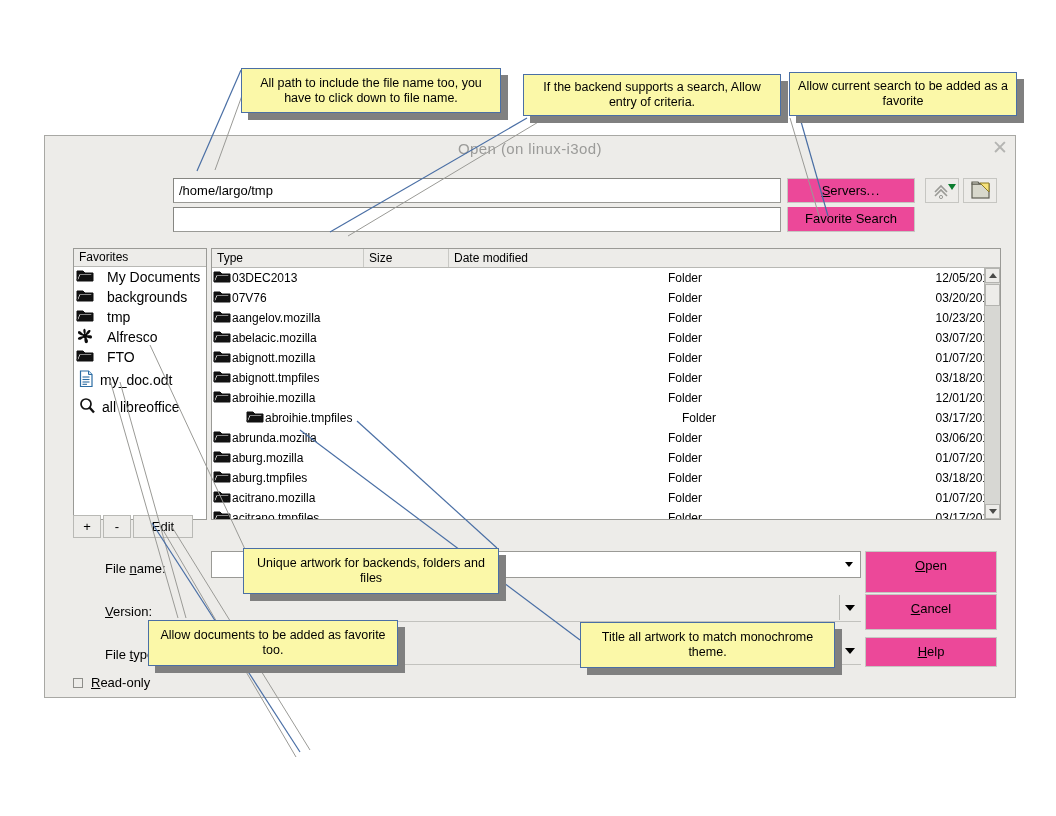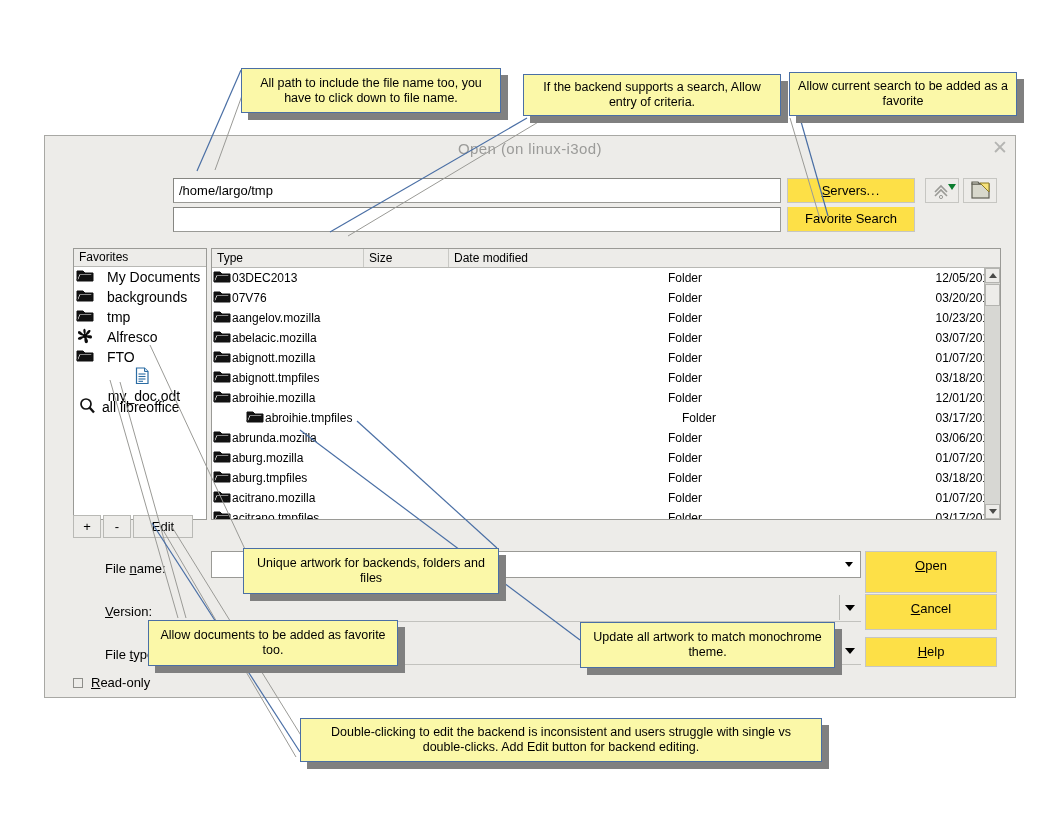--- a/index.html
+++ b/index.html
@@ -66,21 +66,21 @@
     border: 1px solid #b5b5b1;
     box-sizing: border-box;
     font-size: 13px; color: #000;
     text-align: center;
     line-height: 22px;
     white-space: nowrap;
     cursor: pointer;
   }
   .btn.flat {
     border: 1px solid #c6c6c2;
-    background: #fde047;
+    background: #ec4899;
   }
   .btn u { text-decoration: underline; }
 
   .iconbtn {
     position: absolute;
     background: #edece9;
     border: 1px solid #c6c6c2;
     box-sizing: border-box;
     cursor: pointer;
   }
@@ -105,21 +105,21 @@
   .fav-list { position: relative; }
   .fav-item {
     display: flex; align-items: center;
     height: 20px;
     font-size: 14px; color: #000;
     padding-left: 2px;
     white-space: nowrap;
     cursor: pointer;
   }
   .fav-item .fi-label { margin-left: 13px; }
-  .fav-item.doc { height: 26px; flex-direction: column; }
+  .fav-item.doc { height: 26px; }
   .fav-item.search-row { height: 28px; }
   .fav-item.doc .fi-label,
   .fav-item.search-row .fi-label { margin-left: 6px; }
 
   .fav-buttons {
     position: absolute;
     left: 28px; top: 379px;
     width: 134px; height: 23px;
   }
   .favbtn {
@@ -671,17 +671,16 @@
   <div class="callout" style="left:241px; top:68px; width:260px; height:45px;">All path to include the file name too, you have to click down to file name.</div>
 
   <div class="callout" style="left:523px; top:74px; width:258px; height:42px;">If the backend supports a search, Allow entry of criteria.</div>
 
   <div class="callout" style="left:789px; top:72px; width:228px; height:44px;">Allow current search to be added as a favorite</div>
 
   <div class="callout" style="left:243px; top:548px; width:256px; height:46px;">Unique artwork for backends, folders and files</div>
 
   <div class="callout" style="left:148px; top:620px; width:250px; height:46px;">Allow documents to be added as favorite too.</div>
 
-  <div class="callout" style="left:580px; top:622px; width:255px; height:46px;">Update all artwork to match monochrome theme.</div>
-
-  <div class="callout" style="left:300px; top:718px; width:522px; height:44px;">Double-clicking to edit the backend is inconsistent and users struggle with single vs double-clicks.  Add Edit button for backend editing.</div>
+  <div class="callout" style="left:580px; top:622px; width:255px; height:46px;">Title all artwork to match monochrome theme.</div>
+
 
 </div>
 
 </body></html>

